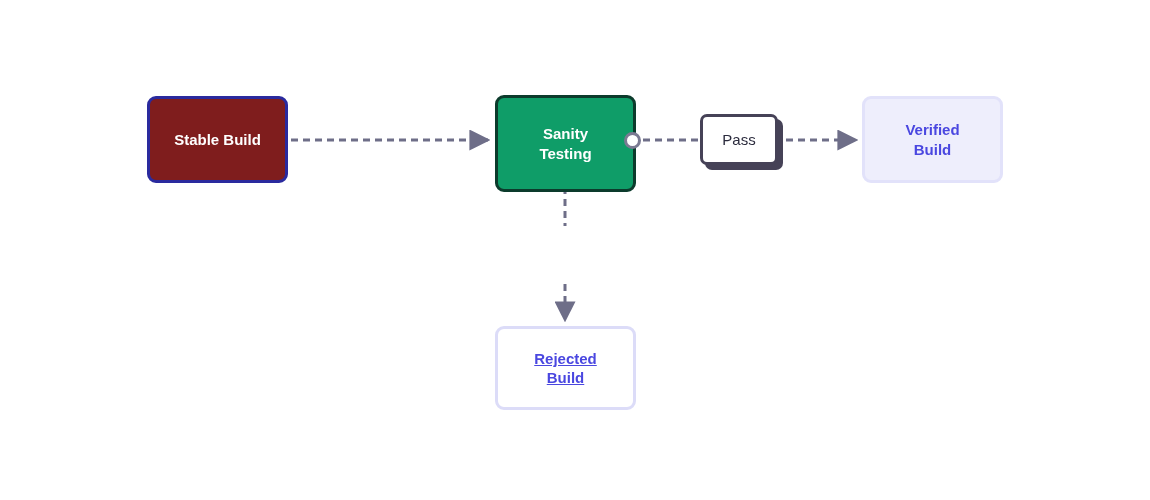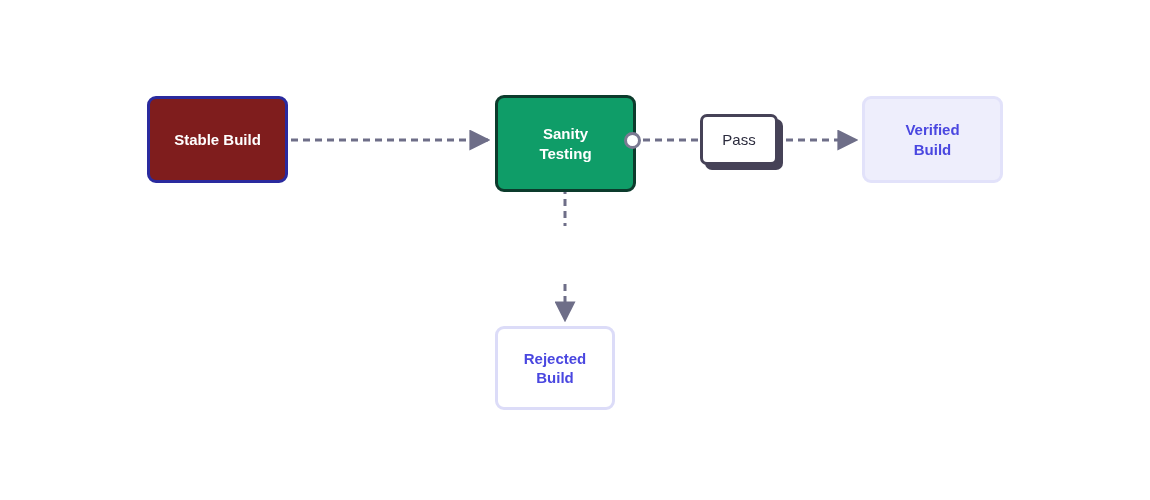--- a/index.html
+++ b/index.html
@@ -74,27 +74,28 @@
     border-radius: 9px;
     color: #4a47e0;
     font-size: 15px;
     text-align: center;
   }
 
   
   .node-rejected {
     left: 495px;
     top: 326px;
-    width: 120px;
+    width: 141px;
     height: 84px;
     background: #ffffff;
     border: 3px solid #dcdcf8;
     border-radius: 9px;
     color: #4a47e0;
     font-size: 15px;
+    text-decoration: underline;
   }
 
   
   .edge-label {
     position: absolute;
     box-sizing: border-box;
     display: flex;
     align-items: center;
     justify-content: center;
     background: #ffffff;

